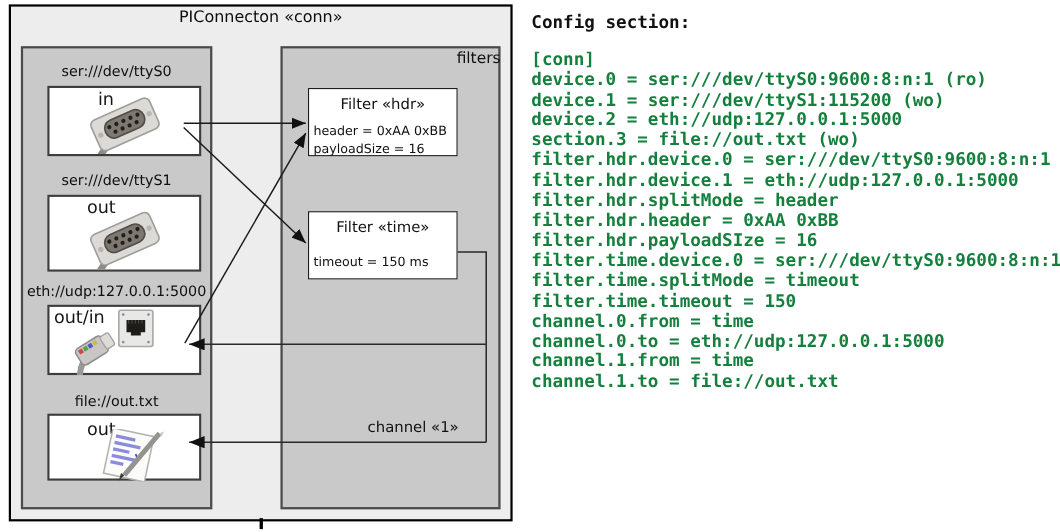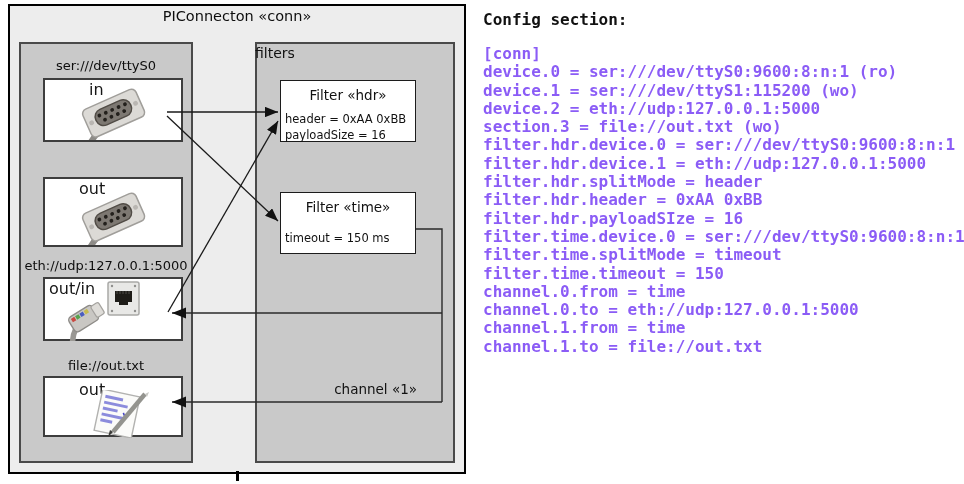--- a/index.html
+++ b/index.html
@@ -9,21 +9,21 @@
 
   
   #outer-box { position:absolute; left:8px; top:4px; width:458px; height:470px;
                background:#ededed; border:2.5px solid #000; }
   #diagram-title { position:absolute; left:8px; top:8px; width:458px;
                    text-align:center; font-size:14.5px; color:#0d0d0d; }
   .panel { position:absolute; background:#c9c9c9; border:2px solid #4a4a4a; }
   #devices-panel { left:19px; top:42px; width:174px; height:421px; }
   #filters-panel { left:255px; top:42px; width:200px; height:421px; }
   #filters-title { position:absolute; left:255px; top:45px; width:200px;
-                   text-align:left; font-size:14px; }
+                   text-align:right; font-size:14px; }
 
   .uri-label { position:absolute; left:19px; width:174px; text-align:center;
                font-size:13px; color:#0e0e0e; white-space:nowrap; }
   .dev-box { position:absolute; left:43px; width:140px; background:#fff;
              border:2px solid #3d3d3d; }
   .dir { position:absolute; font-size:16px; color:#161616; white-space:nowrap; }
   .dev-icon { position:absolute; }
 
   .filter-box { position:absolute; left:280px; width:136px; height:62px;
                 background:#fff; border:1.5px solid #1c1c1c; }
@@ -39,21 +39,21 @@
   #bottom-tick { position:absolute; left:236px; top:471px; width:3px; height:10px;
                  background:#000; }
 
   
   #config-heading { position:absolute; left:483px; top:10px;
                     font-family:"DejaVu Sans Mono", monospace;
                     font-weight:bold; font-size:16px; }
   #config-body { position:absolute; left:483px; top:45px; }
   .config-line { font-family:"DejaVu Sans Mono", monospace; font-weight:bold;
                  font-size:16px; line-height:18.3px; height:18.3px;
-                 white-space:pre; color:#8b5cf6; }
+                 white-space:pre; color:#15803d; }
 </style>
 </head>
 <body>
 
 <div id="stage">
 
   <div id="outer-box"></div>
   <div id="diagram-title">PIConnecton «conn»</div>
 
   <div id="devices-panel" class="panel"></div>
@@ -76,20 +76,21 @@
         <circle cx="38.5" cy="29.5" r="1.9" fill="#23201c"></circle>
           <circle cx="45.5" cy="29.5" r="1.9" fill="#23201c"></circle>
         <circle cx="52.5" cy="29.5" r="1.9" fill="#23201c"></circle>
           <circle cx="59.5" cy="29.5" r="1.9" fill="#23201c"></circle>
         <circle cx="25" cy="27" r="2.4" fill="#b9b6b2"></circle>
           <circle cx="73" cy="27" r="2.4" fill="#b9b6b2"></circle>
       </g>
     </svg>
   </div>
 
+  <div class="uri-label" style="top:157px">ser:///dev/ttyS1</div>
   <div class="dev-box" style="top:177px;height:70px">
     <span class="dir" style="left:34px;top:0">out</span>
     <svg class="dev-icon" style="left:20px;top:10px" width="98" height="56" viewBox="0 0 98 54">
       <g transform="rotate(-24 49 28)">
         <path d="M14 46 Q22 40 30 37" stroke="#8d8b87" stroke-width="6" fill="none"></path>
         <rect x="20" y="12" width="58" height="30" rx="5" fill="#dcdad6" stroke="#a09e9a" stroke-width="1.5"></rect>
         <rect x="30" y="18" width="38" height="17" rx="8" fill="#7d7872" stroke="#514c46" stroke-width="1.5"></rect>
         <circle cx="35" cy="23.5" r="1.9" fill="#23201c"></circle>
           <circle cx="42" cy="23.5" r="1.9" fill="#23201c"></circle>
         <circle cx="49" cy="23.5" r="1.9" fill="#23201c"></circle>

